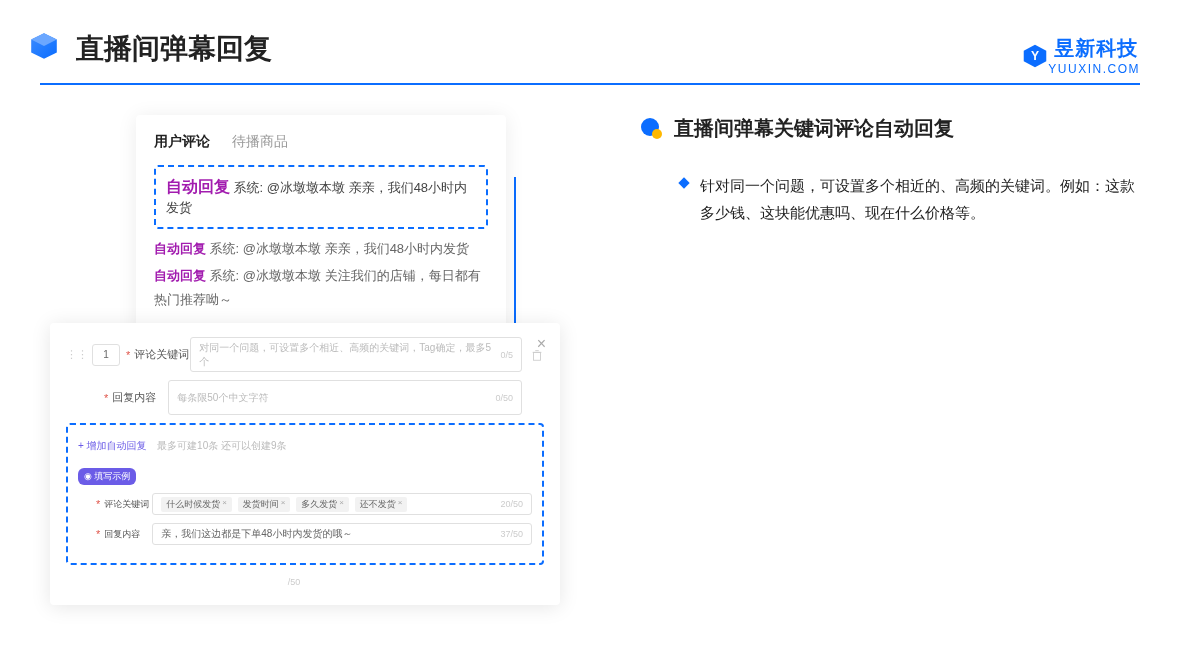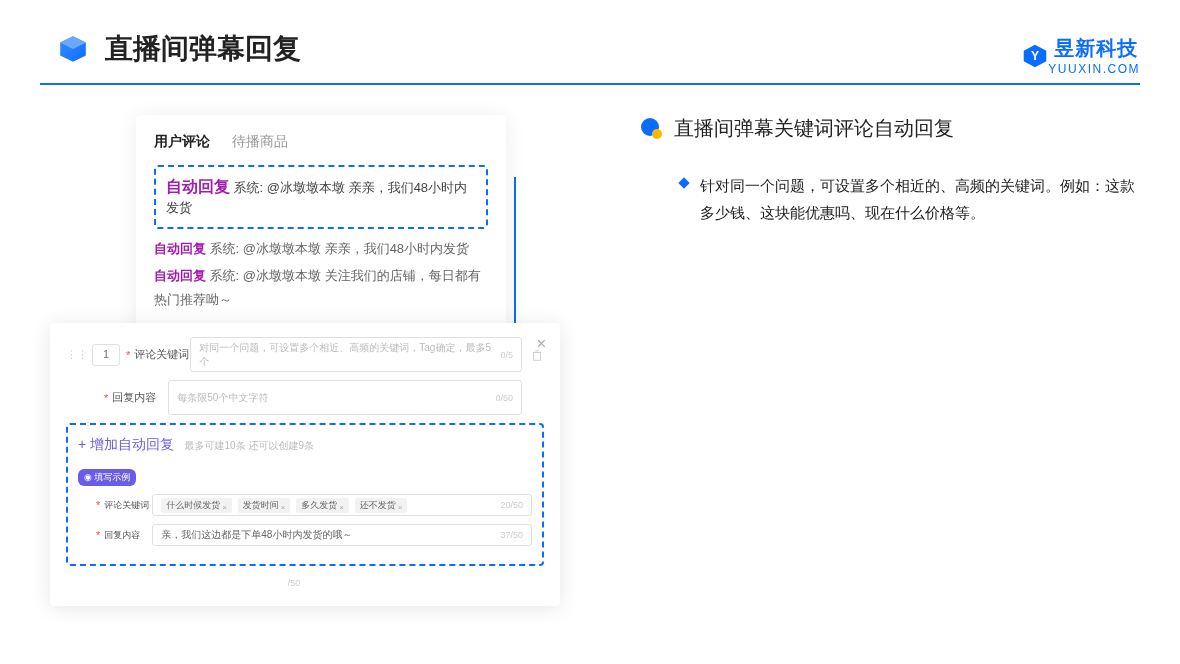--- a/index.html
+++ b/index.html
@@ -1,17 +1,17 @@
 <!DOCTYPE html>
 <html><head>
 <meta charset="utf-8">
 <style>
 *{box-sizing:border-box;margin:0;padding:0}
 body{width:1180px;height:664px;background:#fff;font-family:"Microsoft YaHei","PingFang SC",sans-serif;position:relative;overflow:hidden}
-.header{display:flex;align-items:center;padding:30px 57px 15px;position:relative}
+.header{display:flex;padding:30px 28px 15px;position:relative}
 .header-icon{width:32px;height:32px;margin-right:16px}
 .header-title{font-size:28px;font-weight:600;color:#222}
 .header-logo{position:absolute;right:40px;top:35px;display:flex;align-items:center}
 .header-logo-text{color:#0B6DFF;font-size:20px;font-weight:700;letter-spacing:1px;margin-left:6px}
 .header-logo-sub{display:block;font-size:12px;color:#0B6DFF;letter-spacing:1.5px}
 .hr{height:2px;background:#0B6DFF;margin:0 40px 0 40px}
 .content{display:flex;padding:30px 40px 0 60px}
 .left{position:relative;width:540px}
 .comment-panel{position:absolute;left:76px;top:0;width:370px;background:#fff;box-shadow:0 2px 20px rgba(0,0,0,.08);border-radius:4px;padding:18px}
 .tabs{display:flex;margin-bottom:14px}
@@ -26,29 +26,29 @@
 .settings-title{font-size:13px;color:#222;margin-bottom:14px}
 .settings-close{position:absolute;right:14px;top:12px;color:#aaa;cursor:pointer;font-size:16px}
 .field-row{display:flex;align-items:center;margin-bottom:8px;font-size:11px}
 .field-num{width:28px;height:22px;border:1px solid #e0e0e0;border-radius:3px;display:flex;align-items:center;justify-content:center;font-size:10px;color:#666;margin-right:6px}
 .req{color:#E0564B;margin-right:4px}
 .field-label{color:#555;width:56px}
 .field-input{flex:1;height:35px;border:1px solid #e0e0e0;border-radius:3px;padding:0 8px;font-size:10px;color:#bbb;display:flex;align-items:center;justify-content:space-between}
 .field-suffix{color:#ccc;font-size:9px;margin-left:8px}
 .trash-icon{width:14px;height:14px;color:#ccc;margin-left:8px}
 .dashed-box{border:2px dashed #0B6DFF;border-radius:4px;padding:10px;margin-top:8px}
-.add-link{color:#6B5CE7;font-size:14px;margin-bottom:6px;display:inline-block}
+.add-link{color:#6B5CE7;font-size:10px;margin-bottom:6px;display:inline-block}
 .add-hint{color:#bbb;font-size:10px;margin-left:6px}
 .example-badge{display:inline-block;background:#6B5CE7;color:#fff;font-size:9px;padding:2px 6px;border-radius:6px;margin-bottom:8px}
-.tag-chip{display:inline-flex;align-items:flex-end;background:#f2f2f2;border-radius:2px;padding:1px 5px;margin-right:3px;font-size:9px;color:#666}
+.tag-chip{display:inline-flex;align-items:flex-start;background:#f2f2f2;border-radius:2px;padding:1px 5px;margin-right:3px;font-size:9px;color:#666}
 .tag-close{margin-left:2px;color:#aaa;font-size:8px}
 .right{flex:1;padding-left:40px}
 .section-head{display:flex;align-items:center;margin-bottom:30px}
 .bubble-icon{width:24px;height:24px;margin-right:10px}
-.section-title{font-size:20px;font-weight:400;color:#222}
+.section-title{font-size:20px;font-weight:700;color:#222}
 .bullet-item{display:flex;margin-bottom:30px;padding-left:40px}
 .diamond{width:8px;height:8px;background:#0B6DFF;transform:rotate(45deg);margin-top:7px;margin-right:12px;flex-shrink:0}
 .bullet-text{font-size:15px;color:#222;line-height:1.8}
 </style>
 </head>
 <body>
 
 <div class="header">
   <svg class="header-icon" viewBox="0 0 40 40">
     <defs>

